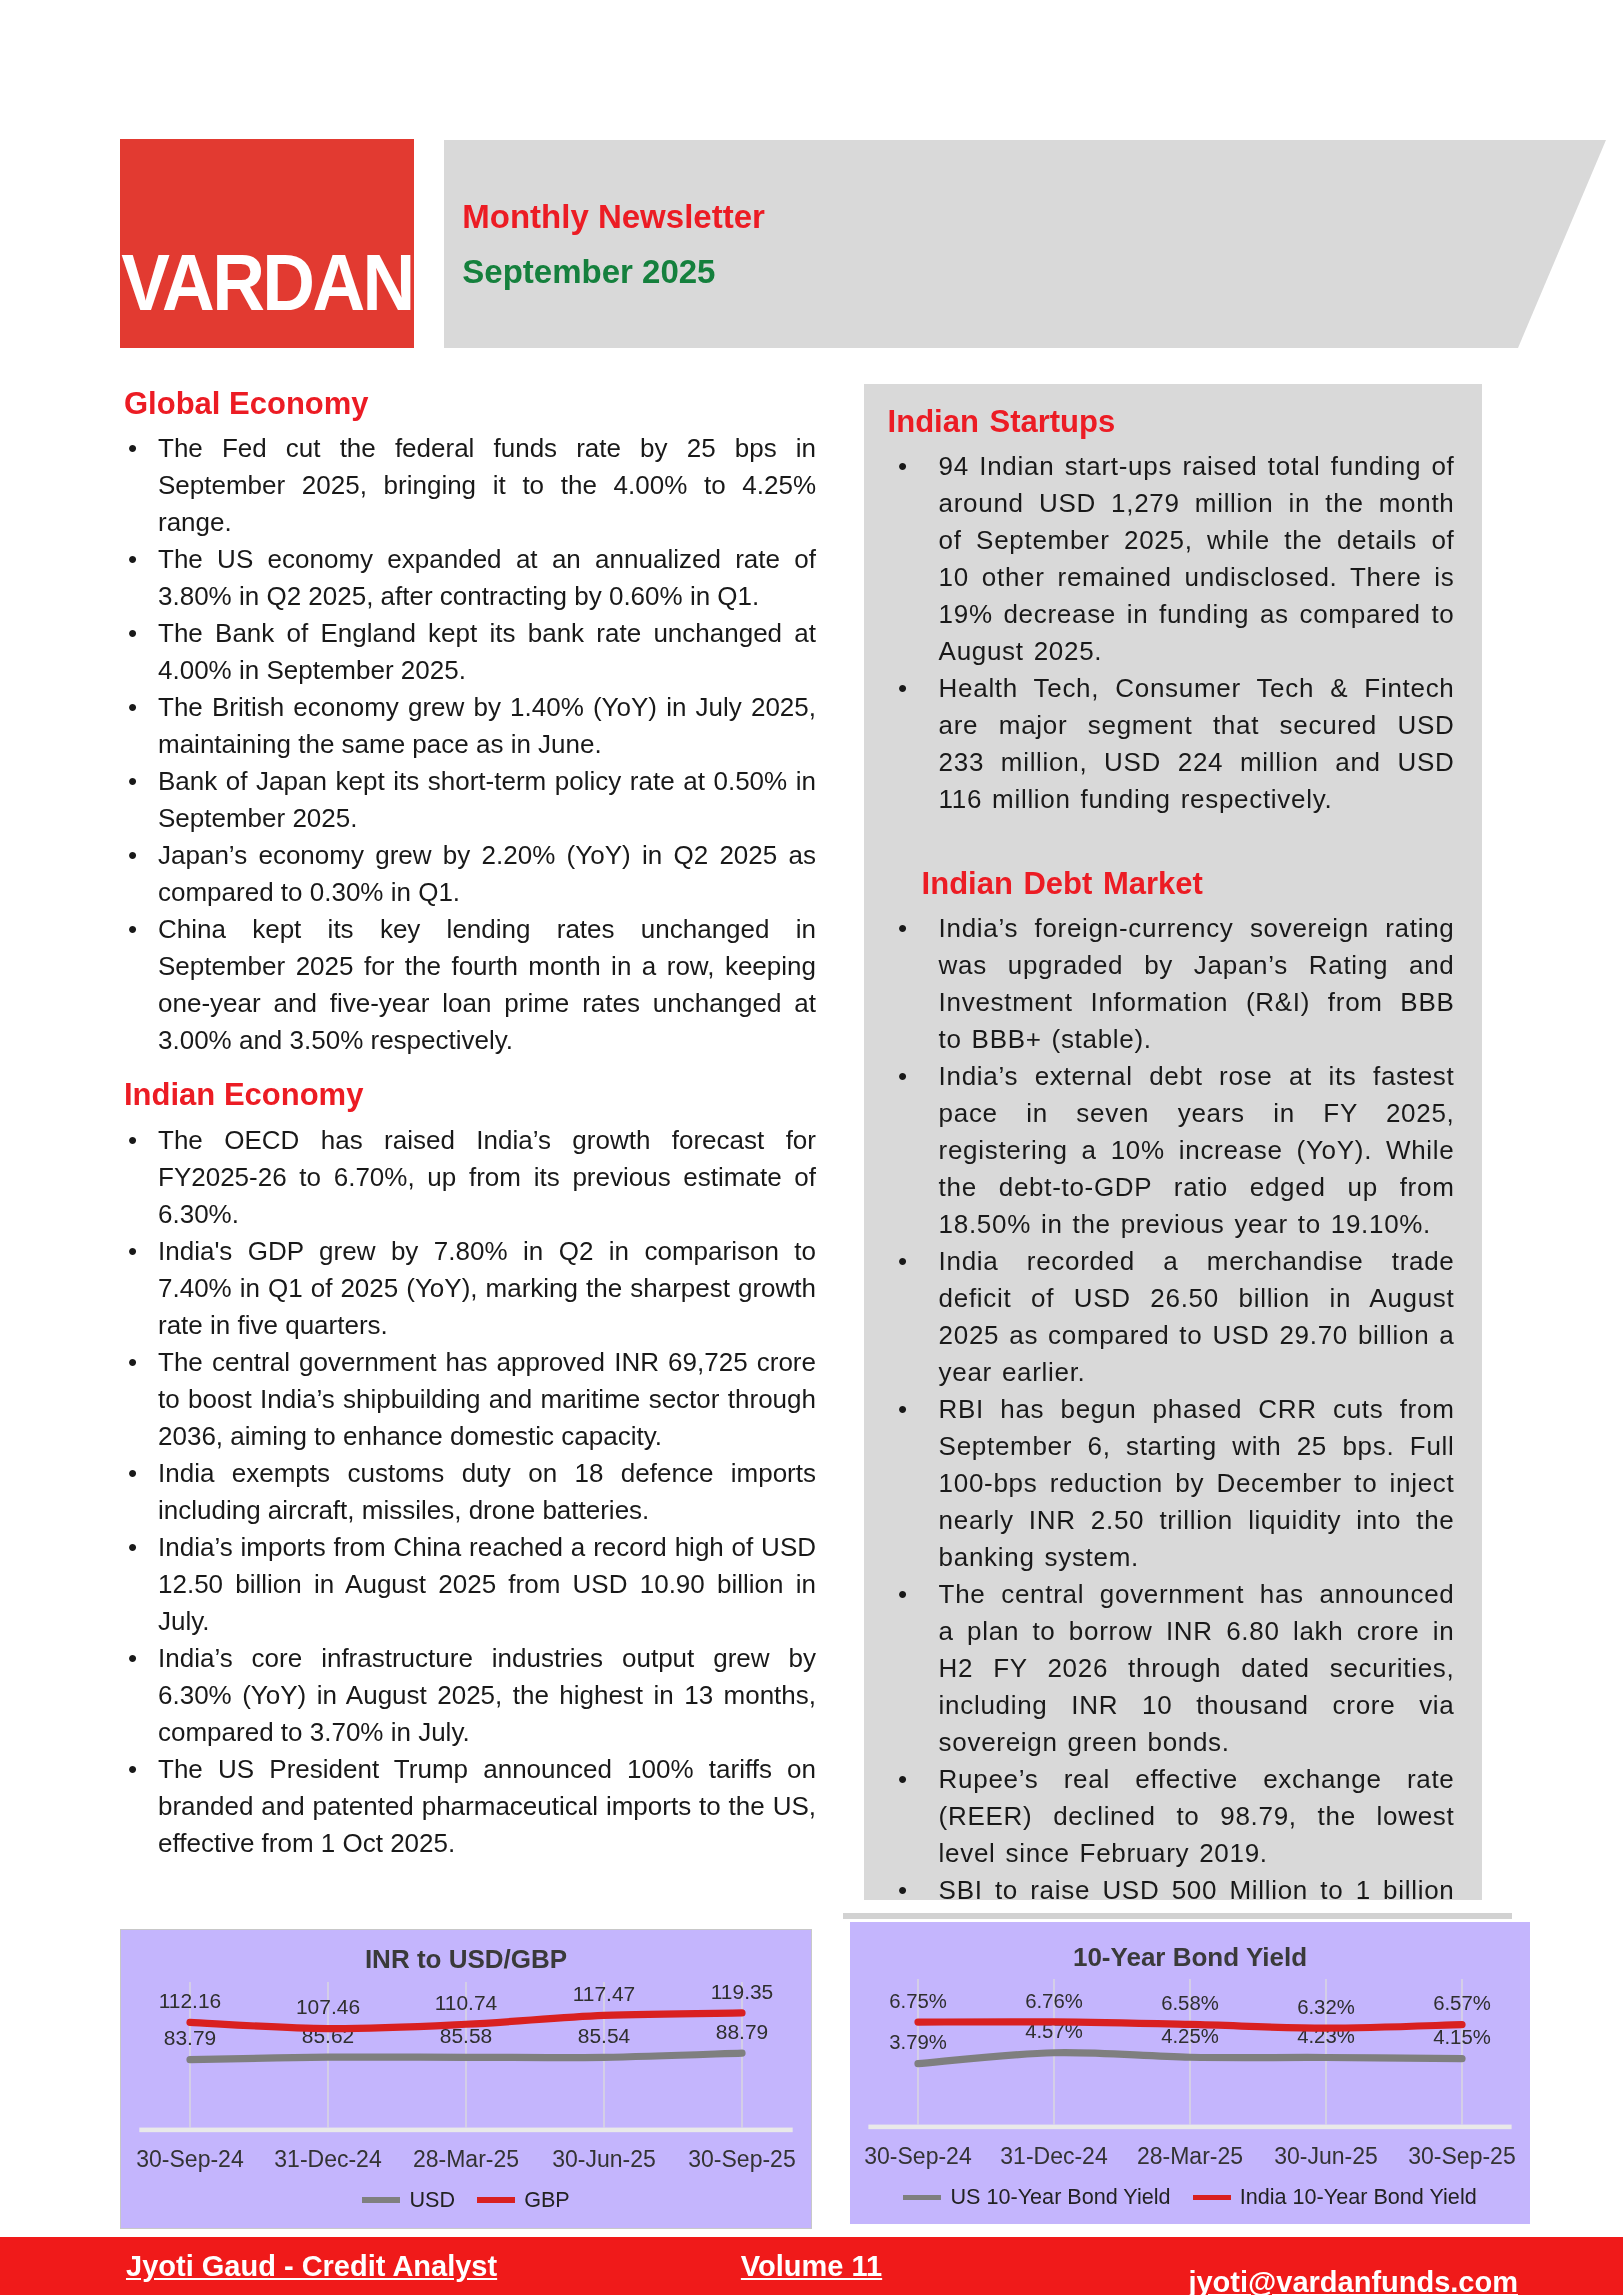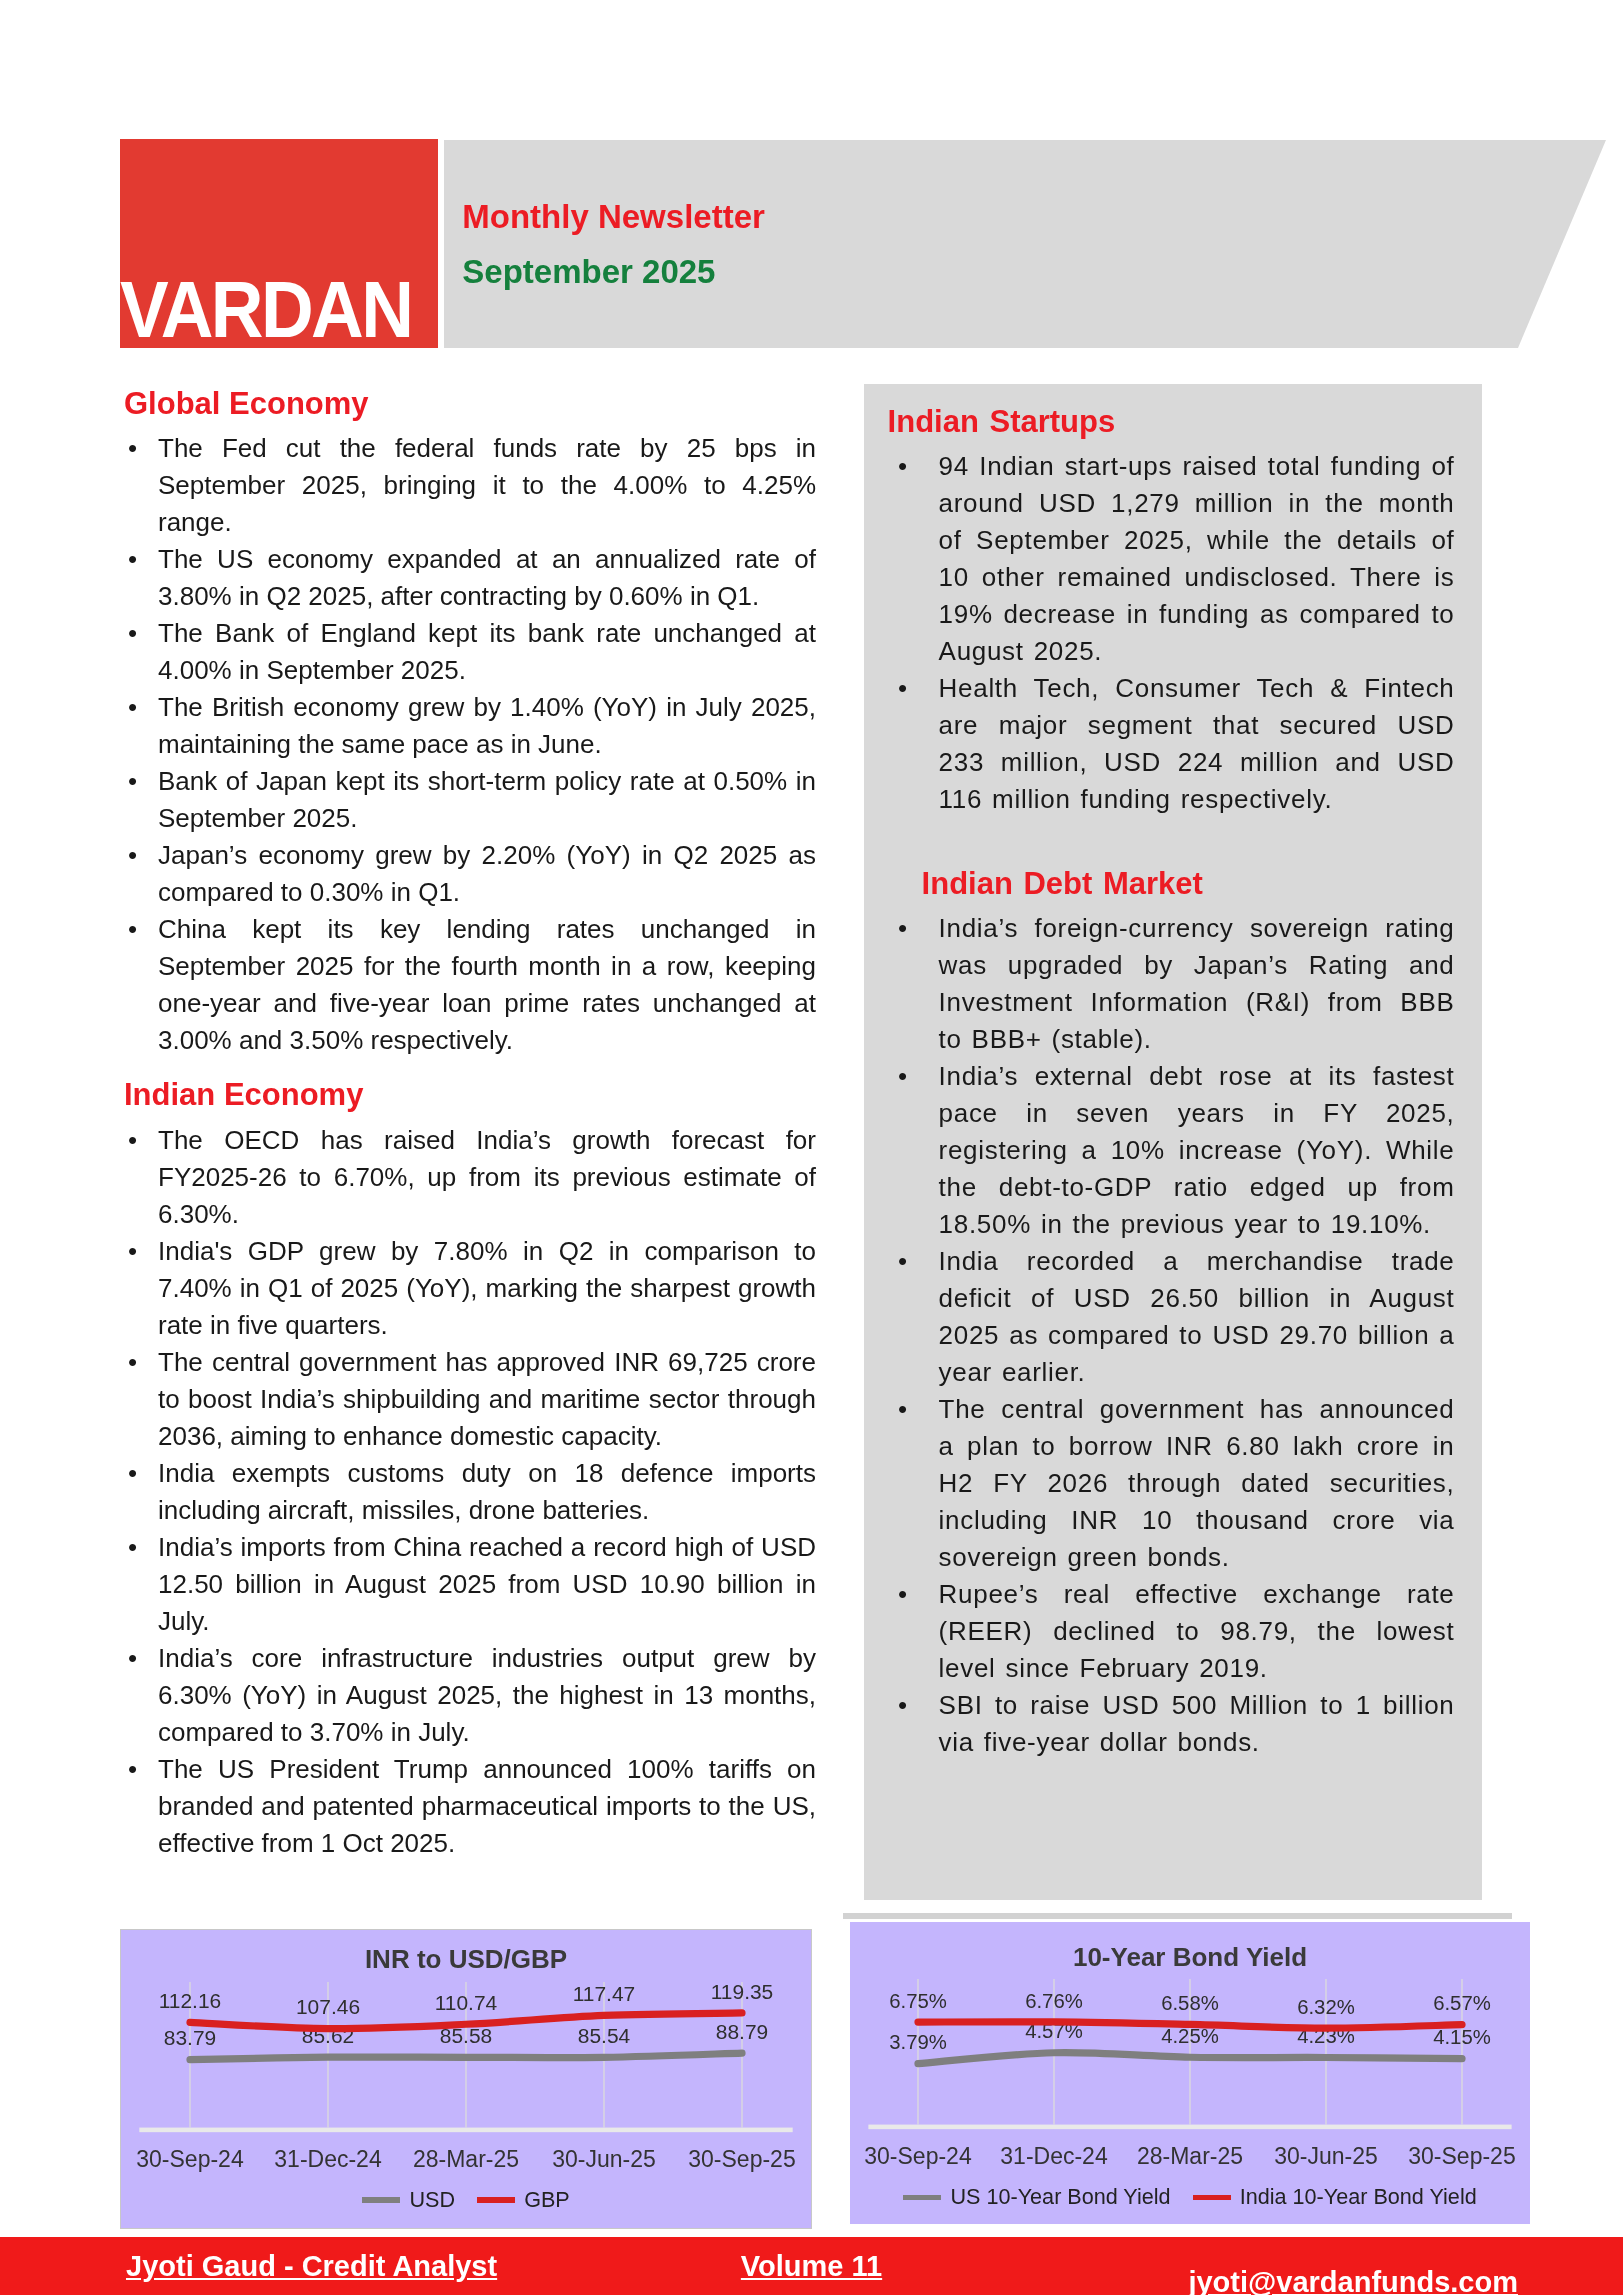--- a/index.html
+++ b/index.html
@@ -6,23 +6,23 @@
   .page{
     position:relative;
     width:1623px;
     height:2295px;
     background:#ffffff;
     font-family:"Liberation Sans","DejaVu Sans",sans-serif;
     overflow:hidden;
   }
   
   .logo-box{
-    position:absolute;left:120px;top:139px;width:318px;height:209px;
-    display:flex;align-items:flex-end;justify-content:flex-start;
-    padding-bottom:2px;box-sizing:border-box;
+    position:absolute;left:120px;top:139px;width:294px;height:209px;
+    display:flex;align-items:flex-end;justify-content:center;
+    padding-bottom:29px;box-sizing:border-box;
   }
   .logo-text{
     color:#ffffff;font-weight:700;font-size:73px;letter-spacing:-2.6px;
     transform:scaleY(1.08);line-height:1;
   }
   .banner{
     position:absolute;left:444px;top:140px;width:1162px;height:208px;
     clip-path:polygon(0 0,100% 0,calc(100% - 88px) 100%,0 100%);
     display:flex;flex-direction:column;justify-content:center;
     padding-left:18.3px;box-sizing:border-box;
@@ -123,20 +123,21 @@
       <h2 class="sec-heading" style="color: rgb(236, 28, 36);">Indian Startups</h2>
       <ul class="bullets">
         <li>94 Indian start-ups raised total funding of around USD 1,279 million in the month of September 2025, while the details of 10 other remained undisclosed. There is 19% decrease in funding as compared to August 2025.</li>
         <li>Health Tech, Consumer Tech &amp; Fintech are major segment that secured USD 233 million, USD 224 million and USD 116 million funding respectively.</li>
       </ul>
       <h2 class="sec-heading gap-above indented" style="color: rgb(236, 28, 36);">Indian Debt Market</h2>
       <ul class="bullets">
         <li>India’s foreign-currency sovereign rating was upgraded by Japan’s Rating and Investment Information (R&amp;I) from BBB to BBB+ (stable).</li>
         <li>India’s external debt rose at its fastest pace in seven years in FY 2025, registering a 10% increase (YoY). While the debt-to-GDP ratio edged up from 18.50% in the previous year to 19.10%.</li>
         <li>India recorded a merchandise trade deficit of USD 26.50 billion in August 2025 as compared to USD 29.70 billion a year earlier.</li>
+        <li>RBI has begun phased CRR cuts from September 6, starting with 25 bps. Full 100-bps reduction by December to inject nearly INR 2.50 trillion liquidity into the banking system.</li>
         <li>The central government has announced a plan to borrow INR 6.80 lakh crore in H2 FY 2026 through dated securities, including INR 10 thousand crore via sovereign green bonds.</li>
         <li>Rupee’s real effective exchange rate (REER) declined to 98.79, the lowest level since February 2019.</li>
         <li>SBI to raise USD 500 Million to 1 billion via five-year dollar bonds.</li>
       </ul>
     </div>
 
   <div class="chart chart-left">
     <div class="chart-title">INR to USD/GBP</div>
     <div class="plot">
         <svg viewBox="0 0 1054 250" preserveAspectRatio="none">

